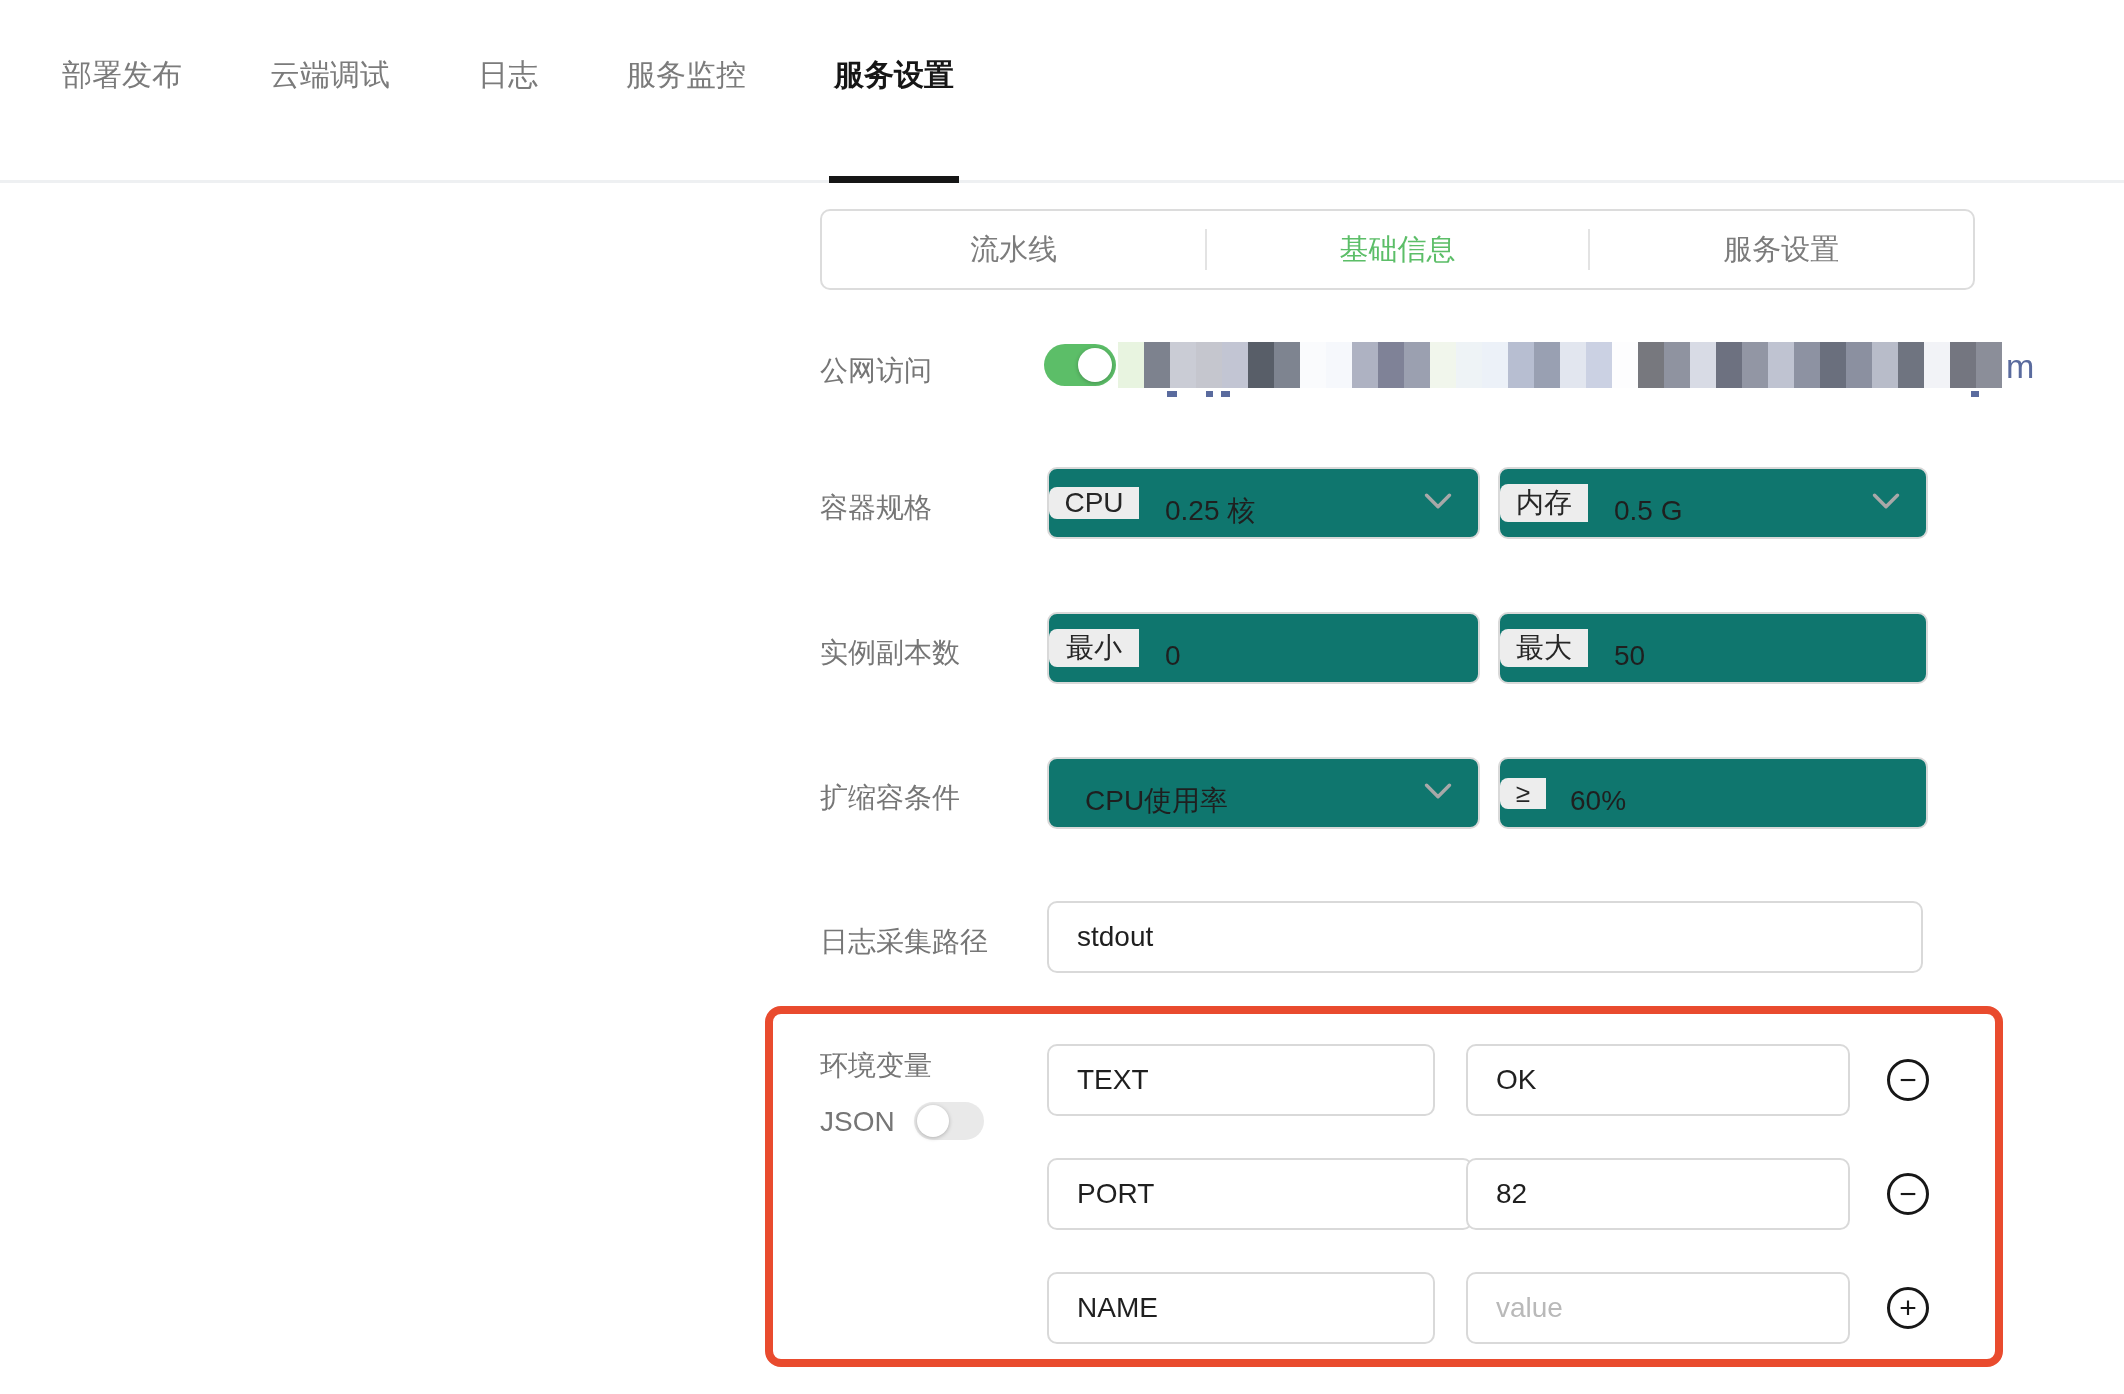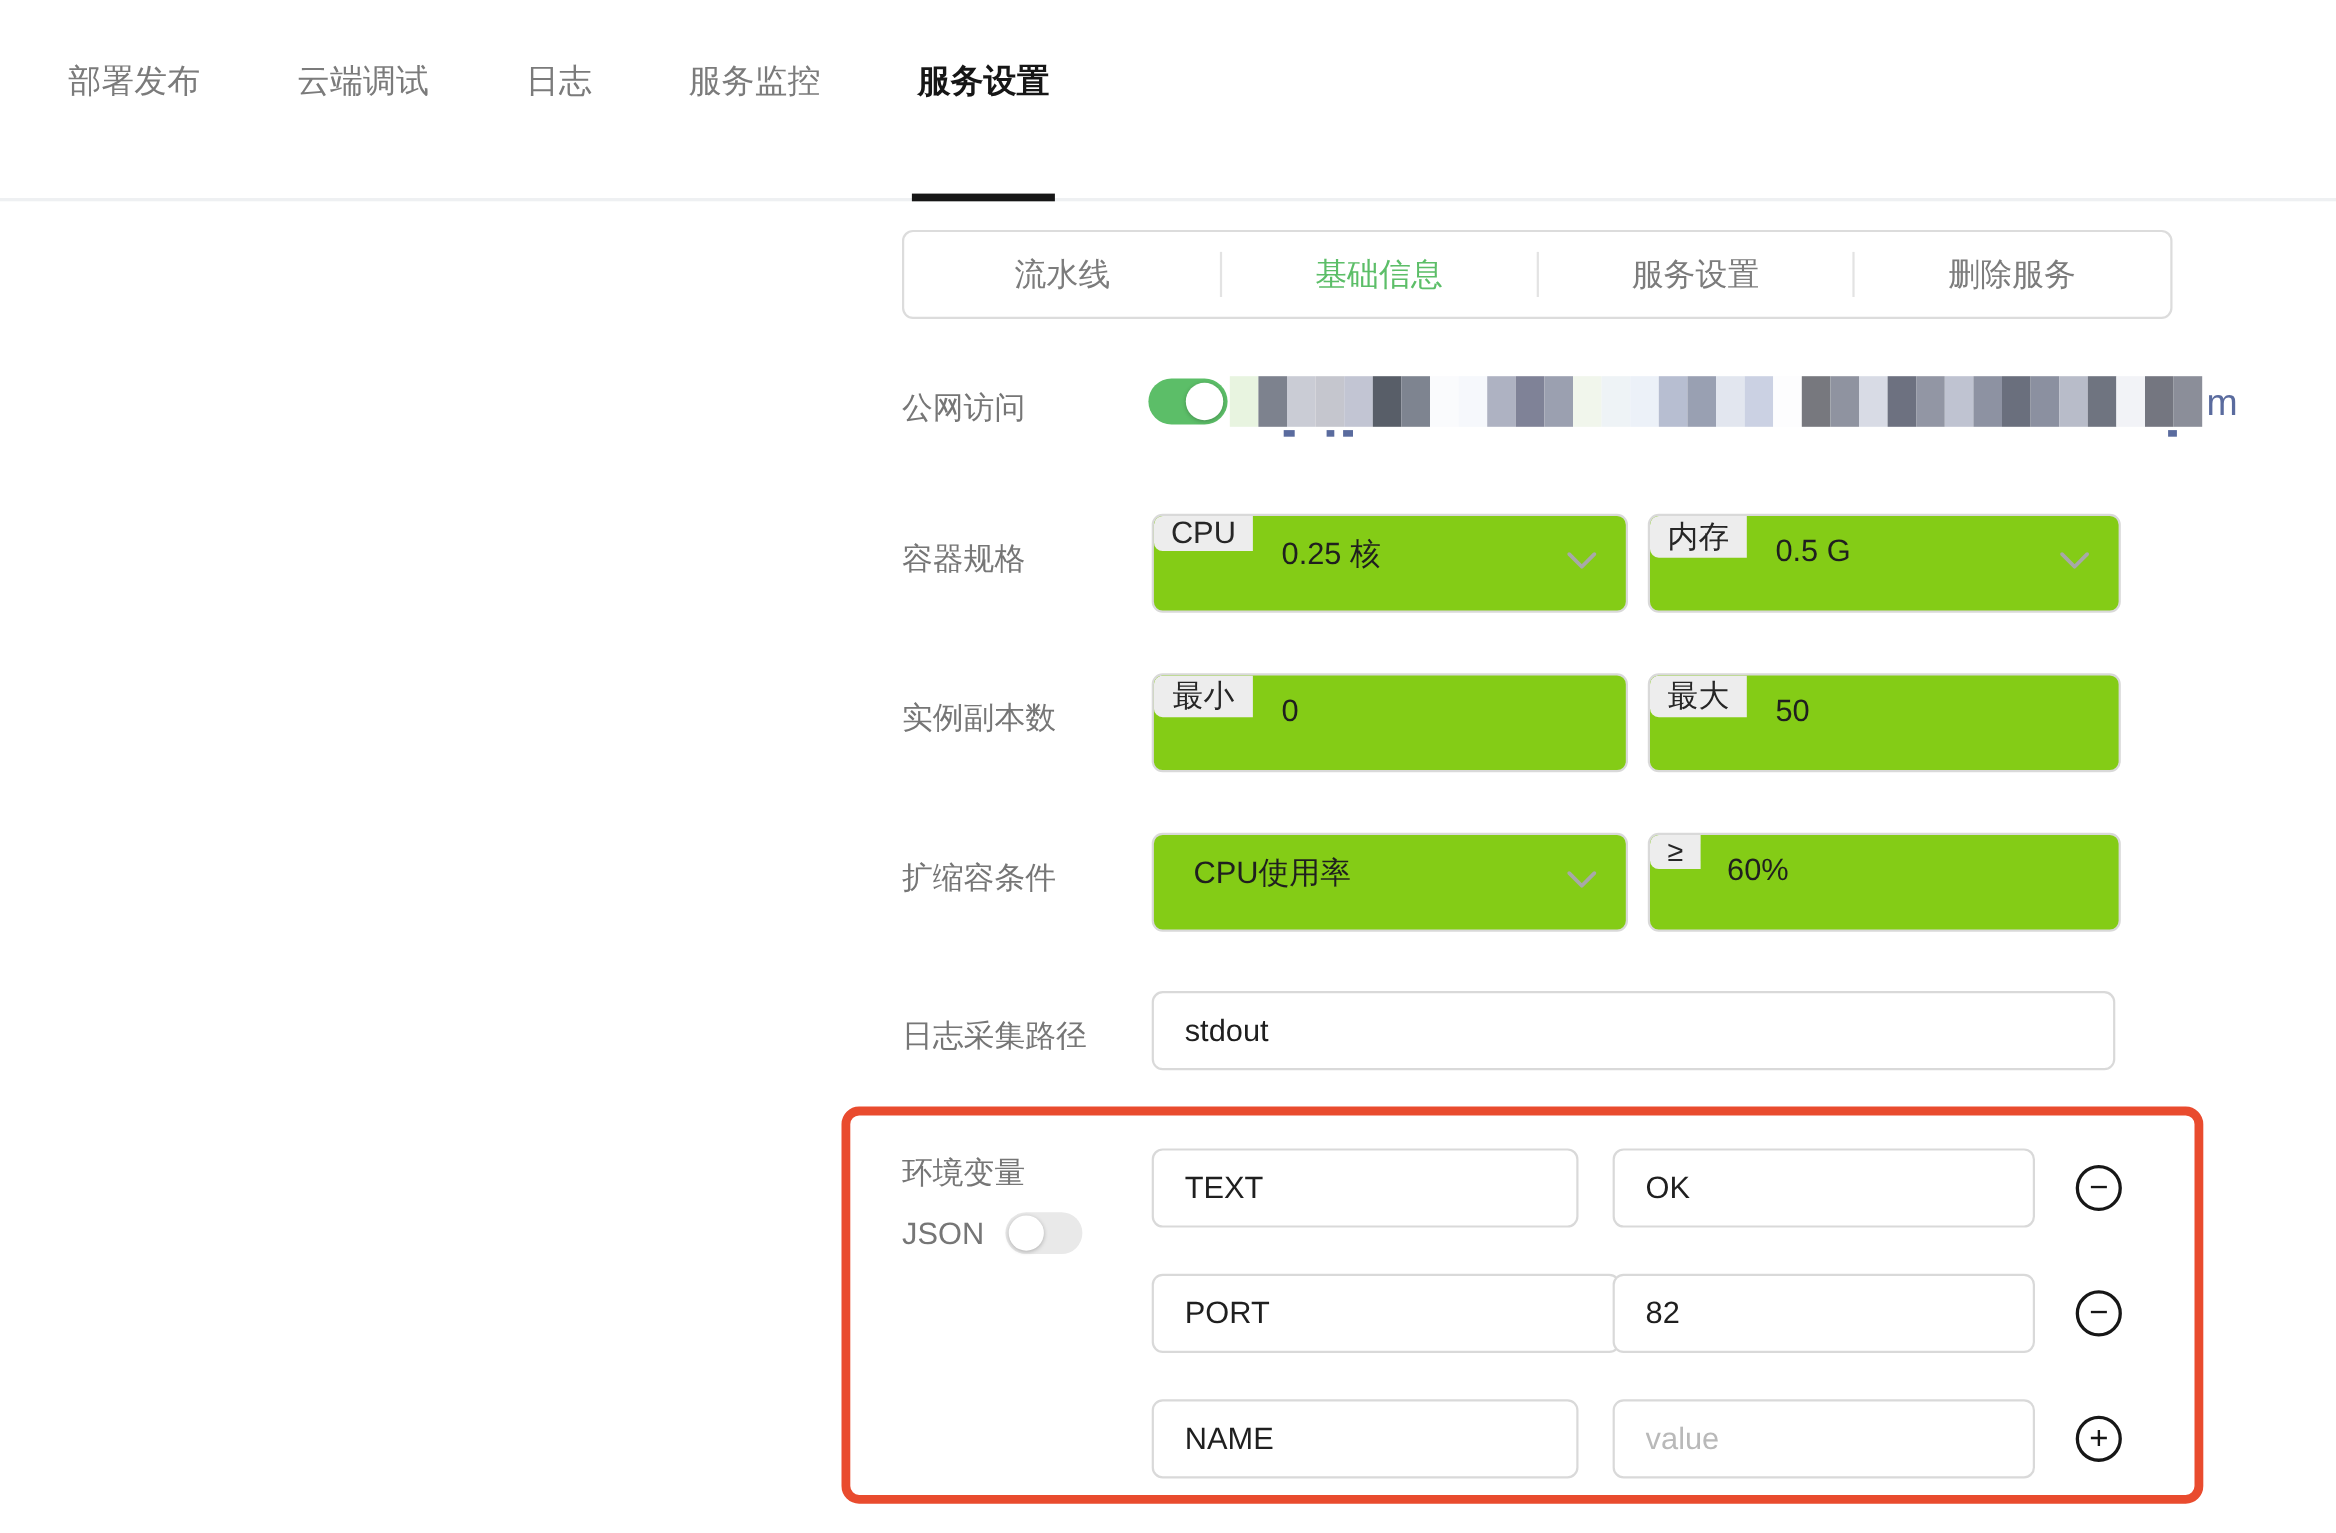--- a/index.html
+++ b/index.html
@@ -30,22 +30,22 @@
     position:relative;flex:1;display:flex;align-items:center;justify-content:center;
     font-size:29px;color:#7c7c7c;cursor:pointer;
   }
   .seg.active{color:#5cbe68;}
   .seg:not(:last-child)::after{
     content:"";position:absolute;right:-1px;top:18px;bottom:18px;width:2px;background:#e3e3e3;
   }
   
   .flabel{position:absolute;left:820px;font-size:28px;color:#767676;white-space:nowrap;}
   .fieldbox{
-    position:absolute;height:90px;box-sizing:border-box;border:2px solid #d9d9d9;border-radius:10px;
-    background:#84cc16;display:flex;align-items:flex-start;overflow:hidden;
+    position:absolute;height:72px;box-sizing:border-box;border:2px solid #d9d9d9;border-radius:10px;
+    background:#0f766e;display:flex;align-items:center;overflow:hidden;
   }
   .addon{
     background:#ededed;color:#262626;font-size:28px;display:flex;align-items:center;justify-content:center;
     border-radius:8px 0 0 8px;flex:0 0 auto;
   }
   .fieldval{
     flex:1;display:flex;align-items:center;font-size:28px;color:#1f1f1f;padding-left:26px;white-space:nowrap;margin-top:16px;
   }
   .chev{position:absolute;right:26px;top:50%;transform:translateY(-50%);}
   .textinput{
@@ -90,21 +90,20 @@
     <div class="tab">云端调试</div>
     <div class="tab">日志</div>
     <div class="tab">服务监控</div>
     <div class="tab active">服务设置</div>
   </div>
 
   <div class="segbar">
     <div class="seg">流水线</div>
     <div class="seg active">基础信息</div>
     <div class="seg">服务设置</div>
-    <div class="seg">删除服务</div>
   </div>
 
   <div class="flabel" style="top:352px;">公网访问</div>
   <div class="toggle on" style="left:1044px;top:344px;">
     <span class="knob"></span>
   </div>
   <div class="mosaic">
       <div class="mblock" style="background: rgb(232, 244, 224);"></div>
       <div class="mblock" style="background: rgb(125, 130, 142);"></div>
       <div class="mblock" style="background: rgb(202, 204, 213);"></div>

